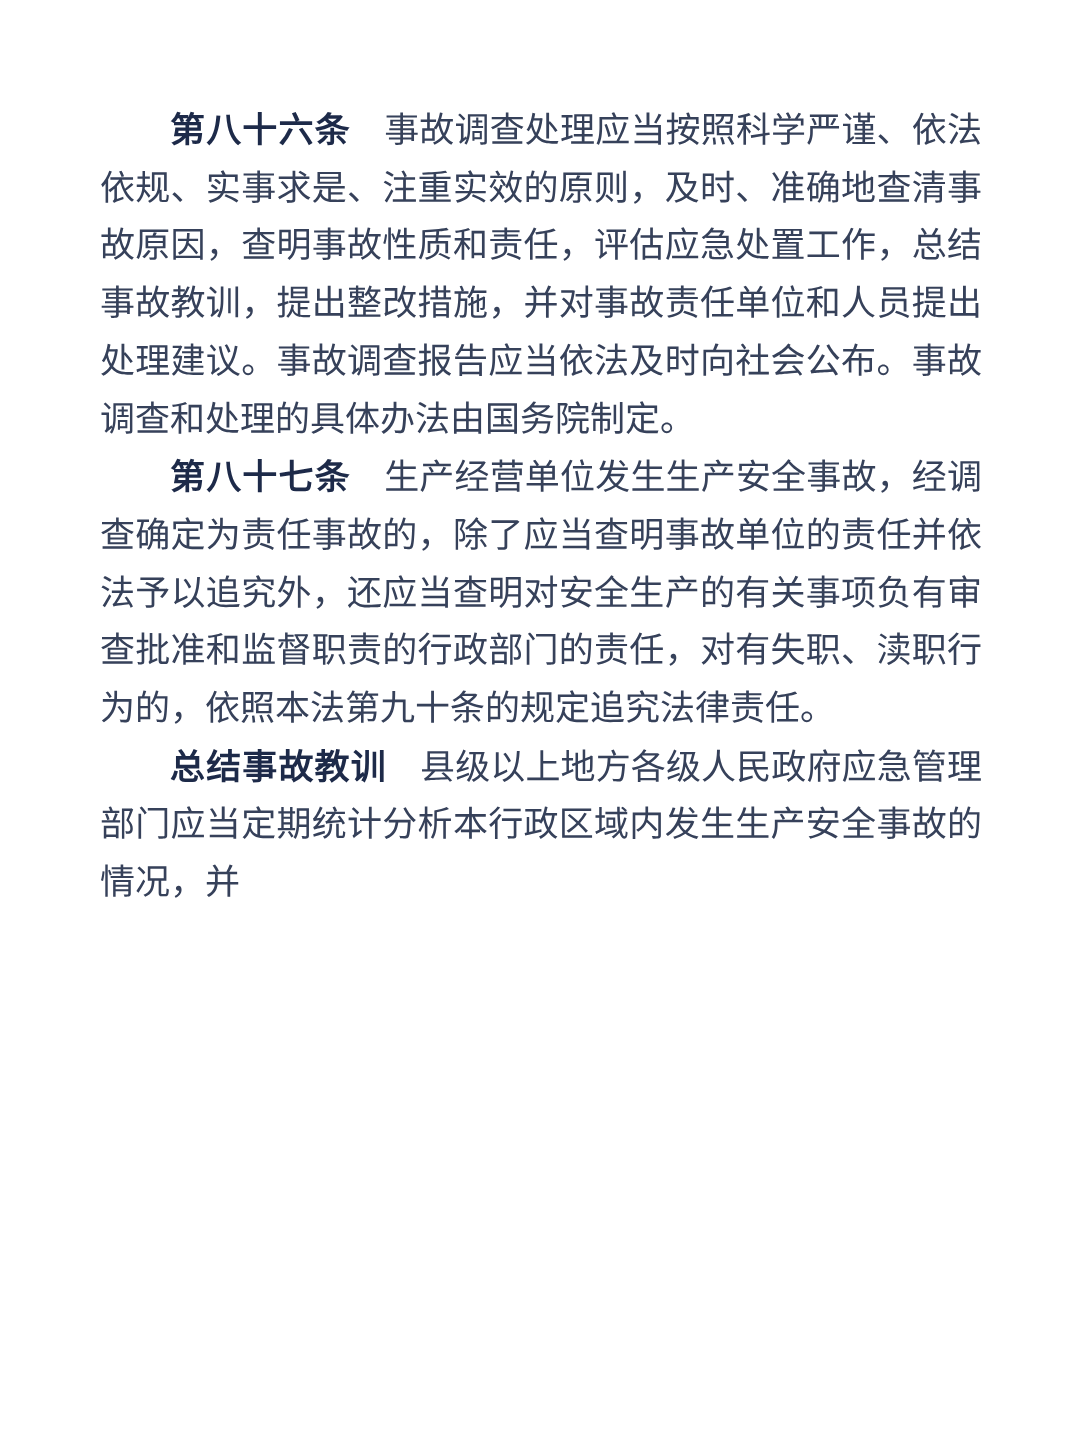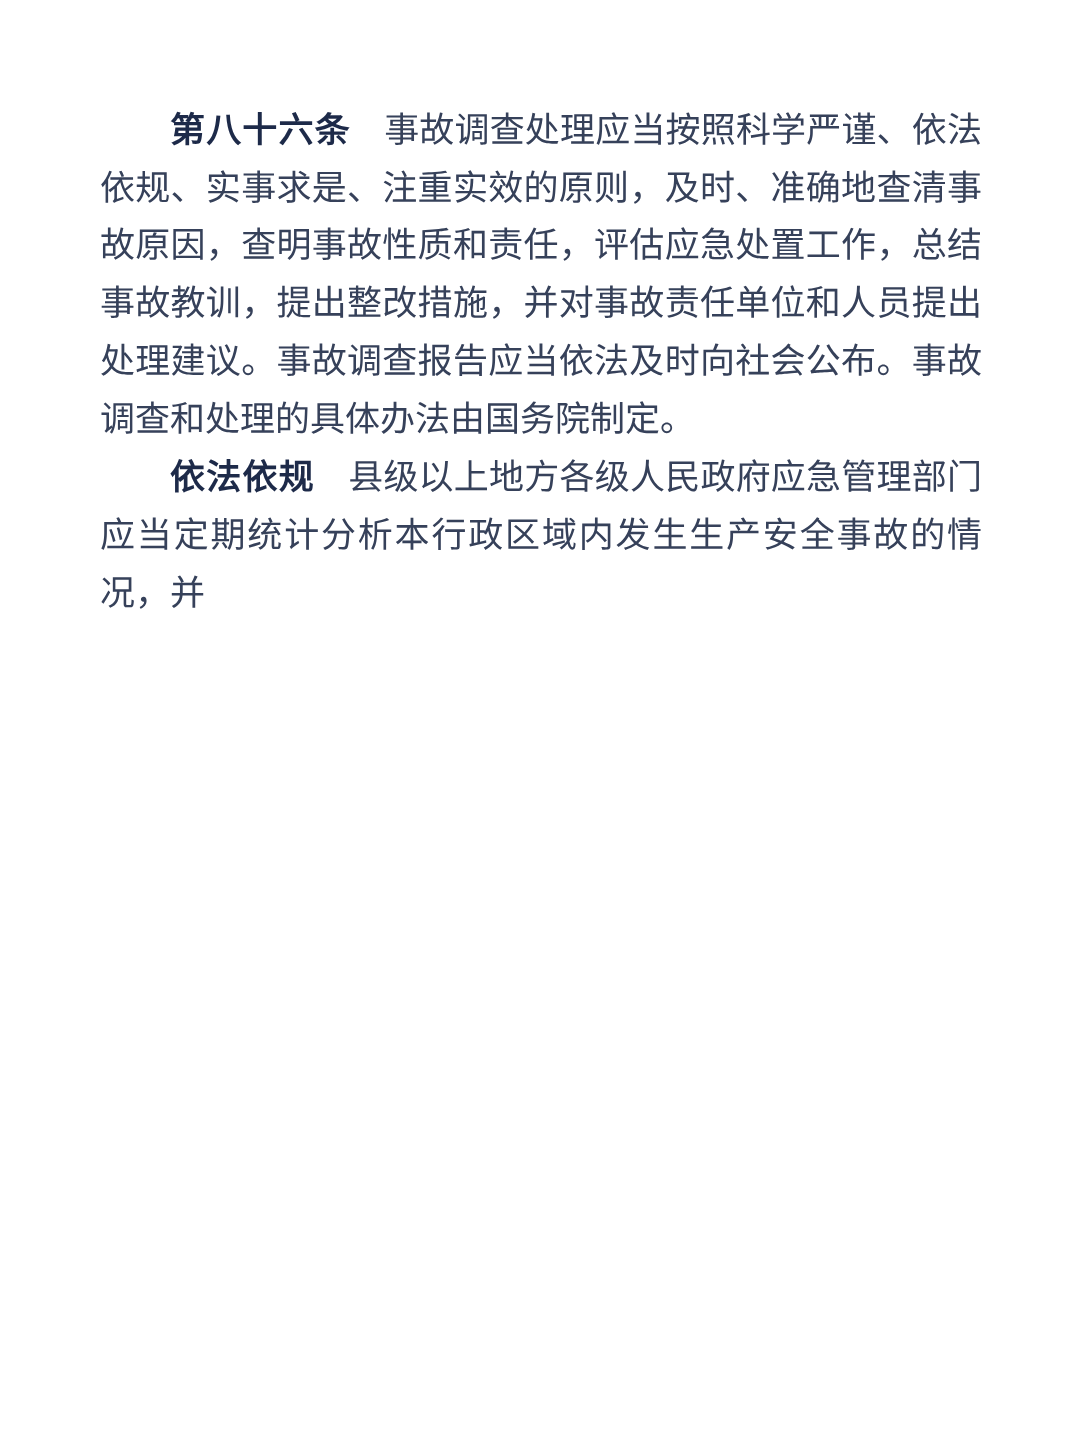--- a/index.html
+++ b/index.html
@@ -49,20 +49,23 @@
 
 <div class="page">
   <div class="doc-body">
 
     <p class="para">
       <span class="article-label">第八十六条</span><span>事故调查处理应当按照科学严谨、依法依规、实事求是、注重实效的原则，及时、准确地查清事故原因，查明事故性质和责任，评估应急处置工作，总结事故教训，提出整改措施，并对事故责任单位和人员提出处理建议。事故调查报告应当依法及时向社会公布。事故调查和处理的具体办法由国务院制定。</span>
     </p>
 
 
 
+    <p class="para">
+      <span class="article-label">第八十七条</span><span>生产经营单位发生生产安全事故，经调查确定为责任事故的，除了应当查明事故单位的责任并依法予以追究外，还应当查明对安全生产的有关事项负有审查批准和监督职责的行政部门的责任，对有失职、渎职行为的，依照本法第九十条的规定追究法律责任。</span>
+    </p>
 
 
     <p class="para">
-      <span class="article-label">依法依规</span><span>县级以上地方各级人民政府应急管理部门应当定期统计分析本行政区域内发生生产安全事故的情况，并</span>
+      <span class="article-label">总结事故教训</span><span>县级以上地方各级人民政府应急管理部门应当定期统计分析本行政区域内发生生产安全事故的情况，并</span>
     </p>
 
   </div>
 </div>
 
 </body></html>

